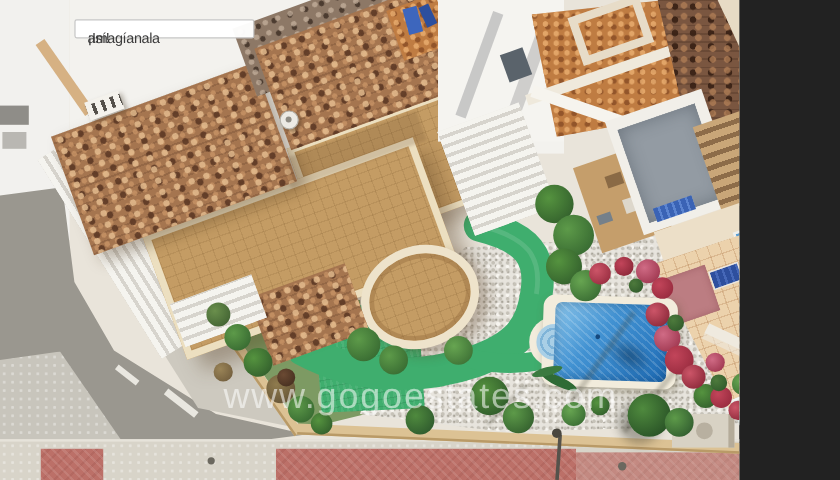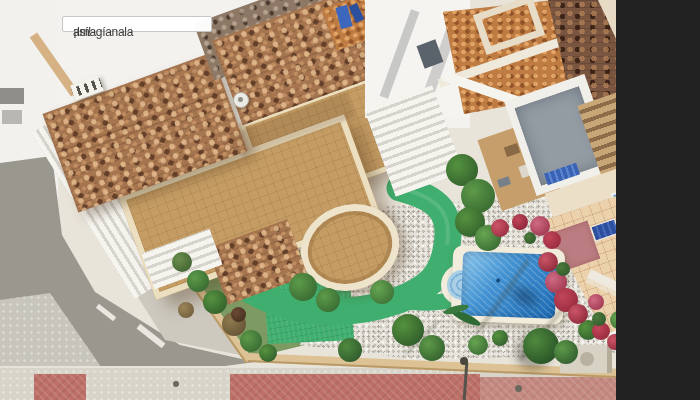--- a/index.html
+++ b/index.html
@@ -218,14 +218,15 @@
   <div class="blob np" style="left:231px;top:307px;width:15px;height:15px;background:radial-gradient(circle at 35% 35%,#6b4a33,#3f2a1c);"></div>
   <div class="np" style="left:464px;top:362px;width:3px;height:38px;background:#55524b;transform:rotate(4deg);"></div>
   <div class="blob np" style="left:460px;top:357px;width:8px;height:8px;background:#4a473f;"></div>
   <div class="blob np" style="left:173px;top:381px;width:6px;height:6px;background:#6b685f;"></div>
   <div class="blob np" style="left:515px;top:385px;width:7px;height:7px;background:#6b685f;"></div>
 
   <div id="note">
     <div>¡Imagíanala</div>
     <div>así!</div>
   </div>
+  <div id="wm">www.gogoestates.com</div>
 
 </div>
 
 </body></html>

